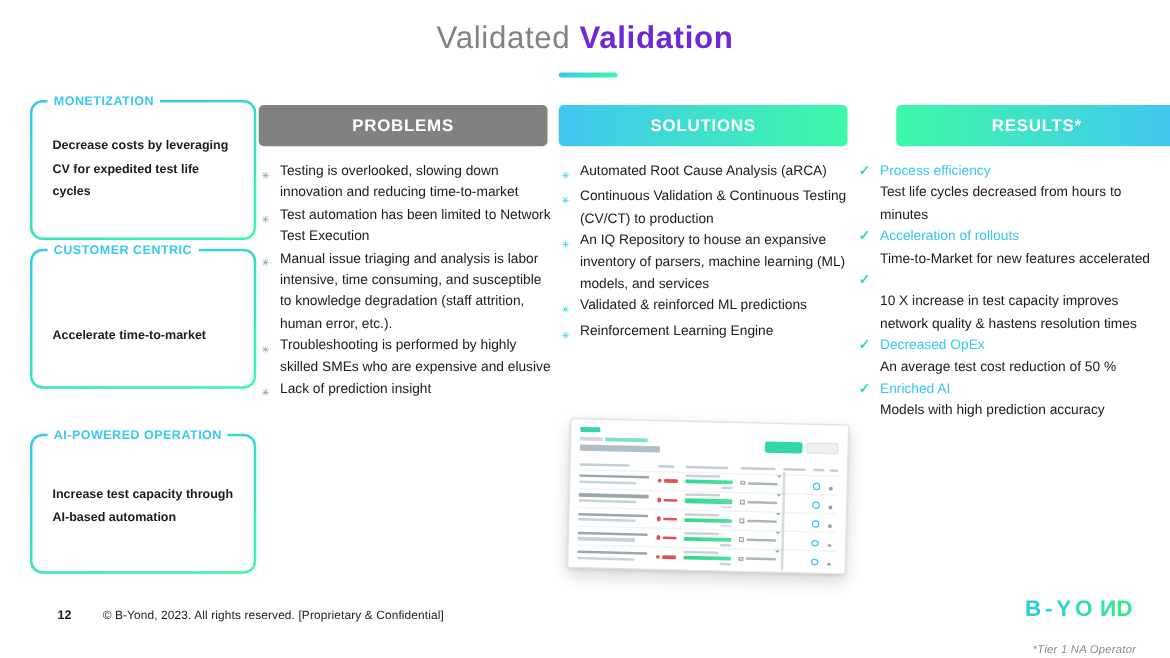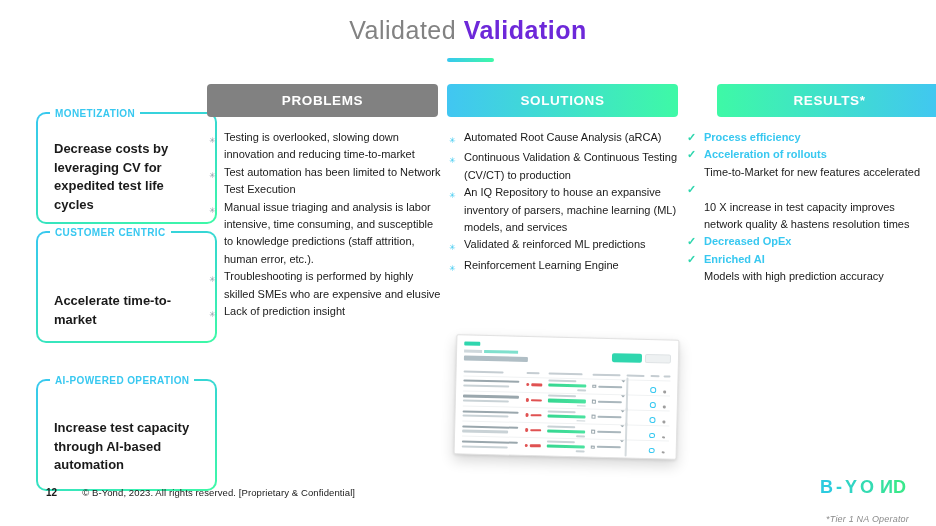--- a/index.html
+++ b/index.html
@@ -8,27 +8,27 @@
   .slide { position: relative; width: 936px; height: 526px; background: #fff; }
 
   
   .title { position: absolute; top: 16px; left: 0; width: 100%; text-align: center; font-size: 25px; letter-spacing: 0.5px; }
   .title .light { color: #828282; font-weight: 400; }
   .title .bold { color: #6d28d9; font-weight: 700; }
   .title-underline { position: absolute; top: 58px; left: 447px; width: 47px; height: 4px; border-radius: 2px;
                      background: linear-gradient(90deg, #38c8f0, #3ef9a6); }
 
   
-  .side-box { position: absolute; left: 36px; width: 181px; height: 112px; border-radius: 10px; padding: 2px;
-              background: linear-gradient(160deg, #38c8f0 0%, #35dfc5 55%, #3ef9a6 100%); margin-top: 32px; }
+  .side-box { position: absolute; left: 24px; width: 181px; height: 112px; border-radius: 10px; padding: 2px;
+              background: linear-gradient(160deg, #38c8f0 0%, #35dfc5 55%, #3ef9a6 100%); }
   .side-box-inner { position: relative; width: 100%; height: 100%; background: #fff; border-radius: 8px;
                     padding: 12px 12px 8px 16px; }
   .side-box-label { position: absolute; top: -8px; left: 12px; background: #fff; padding: 0 5px;
                     font-size: 10px; font-weight: 700; color: #38c8f0; letter-spacing: 0.4px; line-height: 15px; white-space: nowrap; }
-  .side-box-text { font-size: 13px; font-weight: 700; color: #1a1a1a; line-height: 18.5px; }
+  .side-box-text { font-size: 10px; font-weight: 700; color: #1a1a1a; line-height: 18.5px; }
   #box-monetization { top: 80px; }
   #box-monetization .side-box-text { margin-top: 14px; }
   #box-customer { top: 199px; }
   #box-customer .side-box-text { margin-top: 47px; }
   #box-ai { top: 347px; }
   #box-ai .side-box-text { margin-top: 26px; }
 
   
   .col-header { position: absolute; top: 84px; height: 33px; border-radius: 4px; display: flex;
                 align-items: center; justify-content: center; color: #fff; font-weight: 700;
@@ -40,21 +40,21 @@
   
   .bullet-list { position: absolute; top: 129px; font-size: 11px; line-height: 17.4px; color: #1a1a1a; }
   #problems-list { left: 209px; width: 234px; }
   #solutions-list { left: 449px; width: 234px; }
   #results-list { left: 687px; width: 242px; }
   .bullet-item { display: flex; }
   .bullet-marker { width: 15px; flex: none; font-size: 8px; padding-top: 3px; }
   #problems-list .bullet-marker { color: #8b99a4; }
   #solutions-list .bullet-marker { color: #38c8f0; }
   .check-marker { width: 17px; flex: none; color: #2fd6ae; font-size: 11px; font-weight: 700; }
-  .result-heading { color: #38c8f0; font-weight: 700; }
+  .result-heading { color: #38c8f0; font-weight: 400; }
   .result-detail { color: #1a1a1a; }
 
   
   .dashboard { position: absolute; left: 455px; top: 337px; width: 223px; height: 120px; background: #fff;
                border: 1px solid #e2e2e2; border-radius: 2px; transform: rotate(1.4deg);
                box-shadow: 0 6px 14px rgba(0,0,0,0.16), 0 1px 3px rgba(0,0,0,0.10);
                padding: 6px 7px; }
   .dash-chip { width: 16px; height: 4px; background: #2fd6ae; border-radius: 1px; }
   .dash-topline { margin-top: 4px; display: flex; justify-content: space-between; align-items: flex-start; }
   .dash-crumb { display: flex; gap: 2px; margin-bottom: 3px; }
@@ -135,21 +135,21 @@
     <div class="bullet-item">
       <span class="bullet-marker">✳</span>
       <span>Testing is overlooked, slowing down innovation and reducing time-to-market</span>
     </div>
     <div class="bullet-item">
       <span class="bullet-marker">✳</span>
       <span>Test automation has been limited to Network Test Execution</span>
     </div>
     <div class="bullet-item">
       <span class="bullet-marker">✳</span>
-      <span>Manual issue triaging and analysis is labor intensive, time consuming, and susceptible to knowledge predictions (staff attrition, human error, etc.).</span>
+      <span>Manual issue triaging and analysis is labor intensive, time consuming, and susceptible to knowledge degradation (staff attrition, human error, etc.).</span>
     </div>
     <div class="bullet-item">
       <span class="bullet-marker">✳</span>
       <span>Troubleshooting is performed by highly skilled SMEs who are expensive and elusive</span>
     </div>
     <div class="bullet-item">
       <span class="bullet-marker">✳</span>
       <span>Lack of prediction insight</span>
     </div>
   </div>
@@ -175,40 +175,42 @@
       <span class="bullet-marker">✳</span>
       <span>Reinforcement Learning Engine</span>
     </div>
   </div>
 
   <div class="bullet-list" id="results-list">
     <div class="bullet-item">
       <span class="check-marker">✓</span>
       <span>
         <span class="result-heading">Process efficiency</span><br>
+        <span class="result-detail">Test life cycles decreased from hours to minutes</span>
       </span>
     </div>
     <div class="bullet-item">
       <span class="check-marker">✓</span>
       <span>
         <span class="result-heading">Acceleration of rollouts</span><br>
         <span class="result-detail">Time-to-Market for new features accelerated</span>
       </span>
     </div>
     <div class="bullet-item">
       <span class="check-marker">✓</span>
       <span>
         <br>
         <span class="result-detail">10 X increase in test capacity improves network quality &amp; hastens resolution times</span>
       </span>
     </div>
     <div class="bullet-item">
       <span class="check-marker">✓</span>
       <span>
         <span class="result-heading">Decreased OpEx</span><br>
+        <span class="result-detail">An average test cost reduction of 50 %</span>
       </span>
     </div>
     <div class="bullet-item">
       <span class="check-marker">✓</span>
       <span>
         <span class="result-heading">Enriched AI</span><br>
         <span class="result-detail">Models with high prediction accuracy</span>
       </span>
     </div>
   </div>

